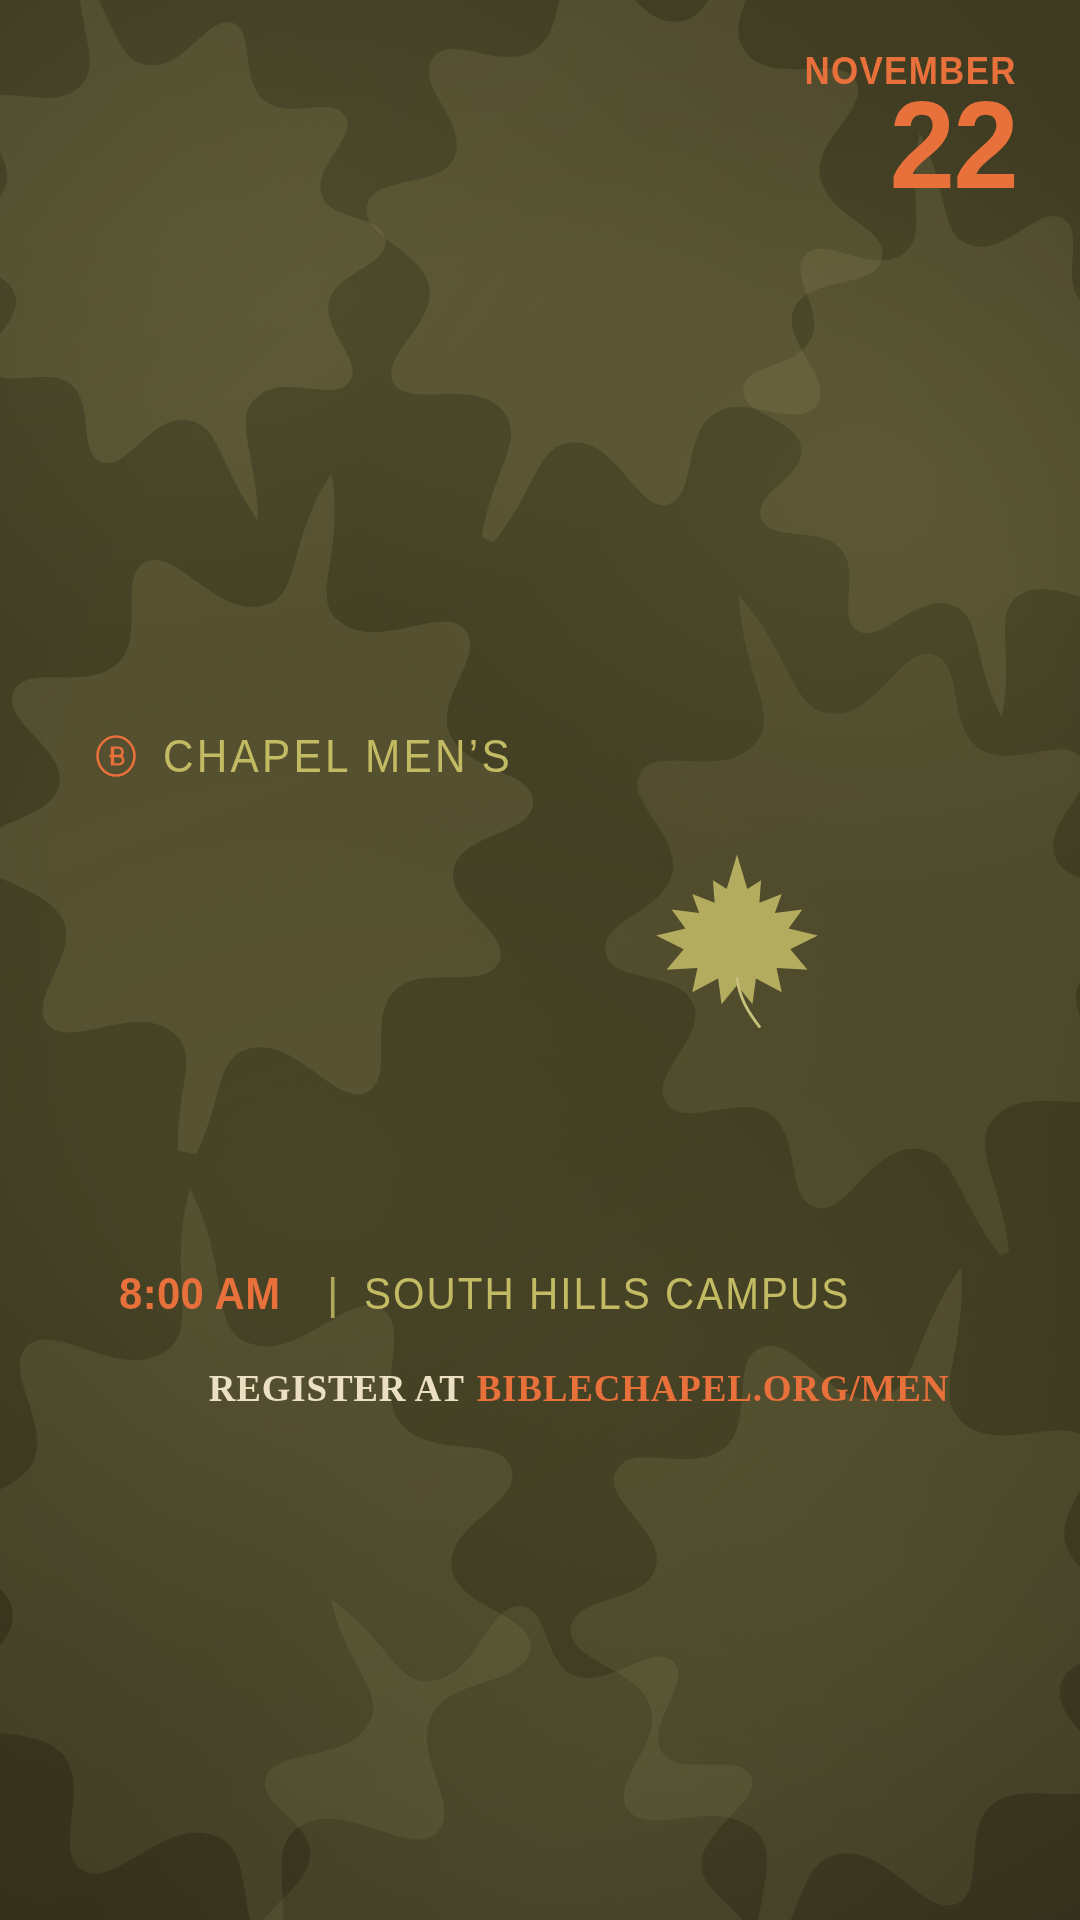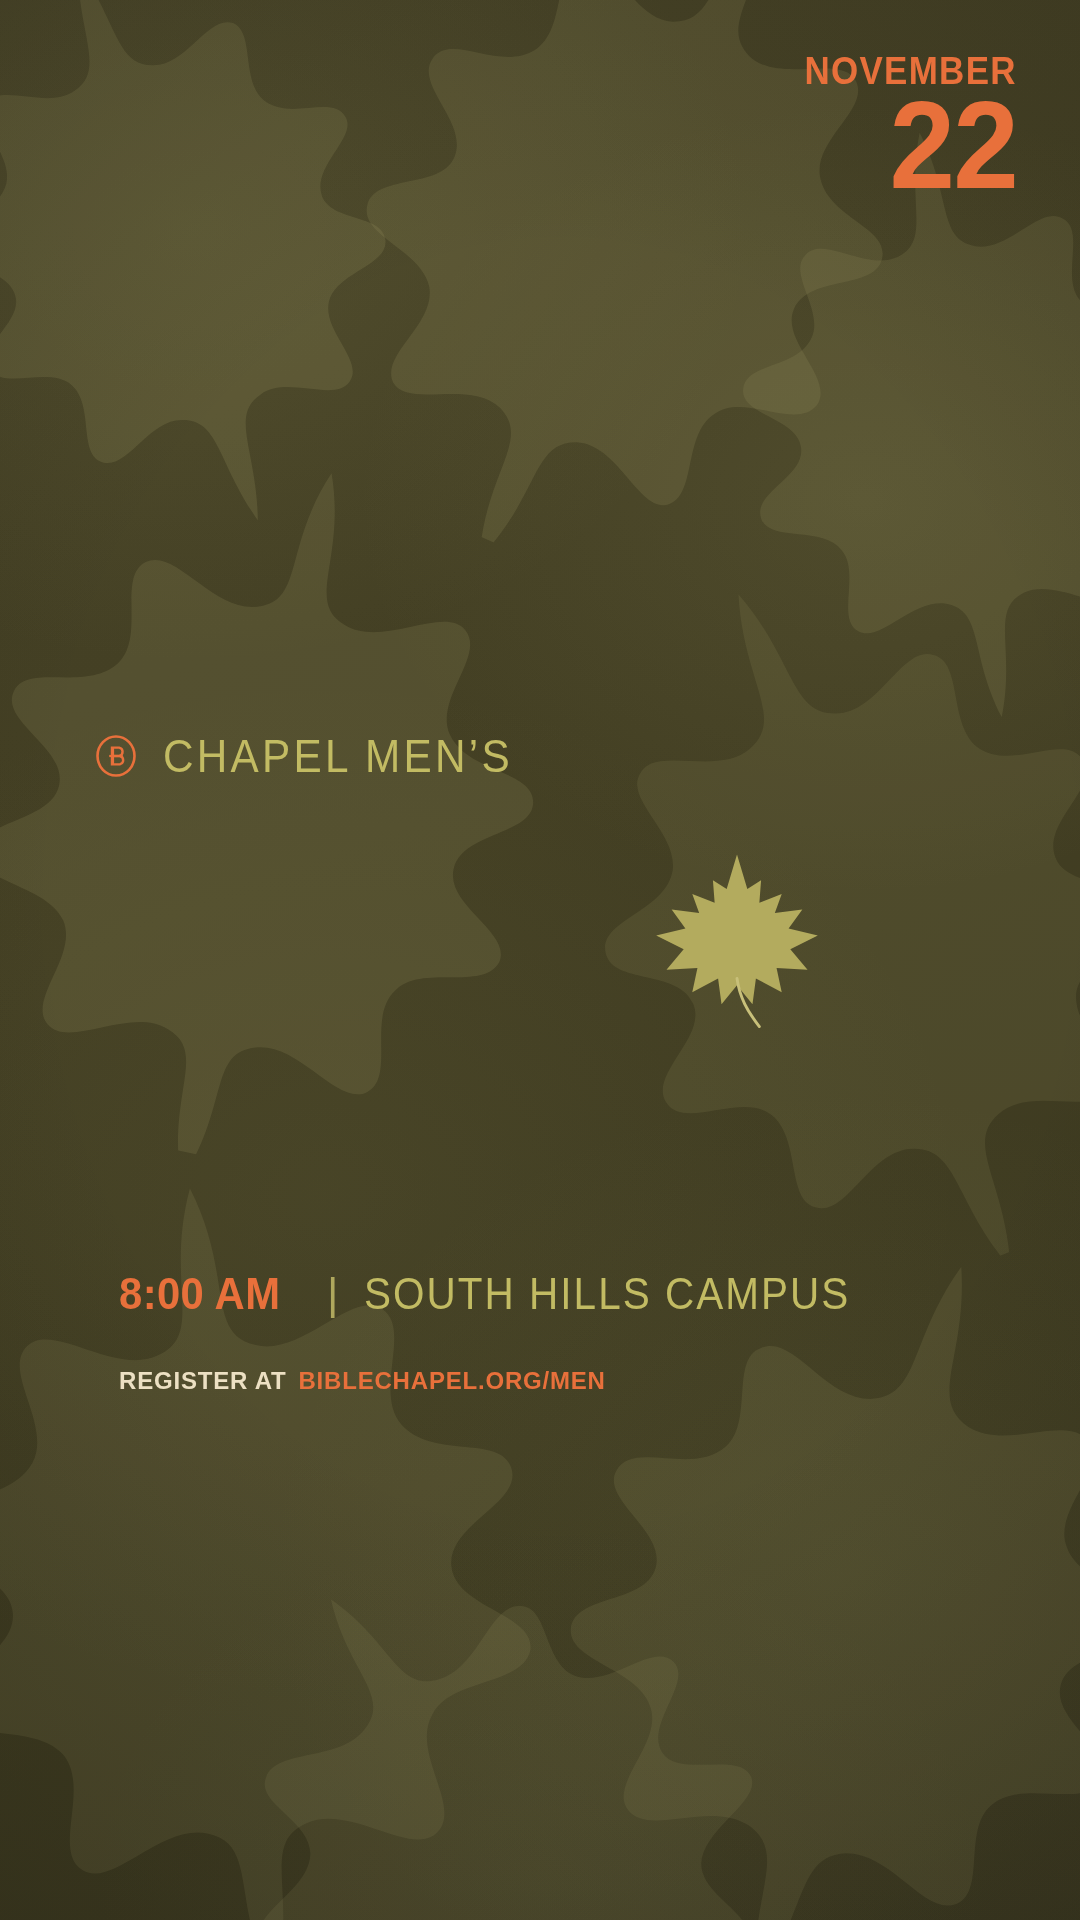--- a/index.html
+++ b/index.html
@@ -166,24 +166,25 @@
     font-weight: 400;
     font-size: 44px;
     letter-spacing: 2.2px;
     transform: scaleX(0.92);
     transform-origin: left center;
   }
 
   .register-row {
     margin-top: 48px;
     white-space: nowrap;
-    font-family: Liberation Sans, sans-serif;
-    font-weight: 700;
-    font-size: 24px;
+    font-family: Liberation Serif, serif;
+    font-weight: 700;
+    font-size: 37px;
     letter-spacing: 0.8px;
+    text-align: center;
   }
   .register-label { color: #ece0c3; }
   .register-url {
     color: #e8703b;
     text-decoration: none;
     margin-left: 12px;
   }
 </style>
 </head>
 <body>

